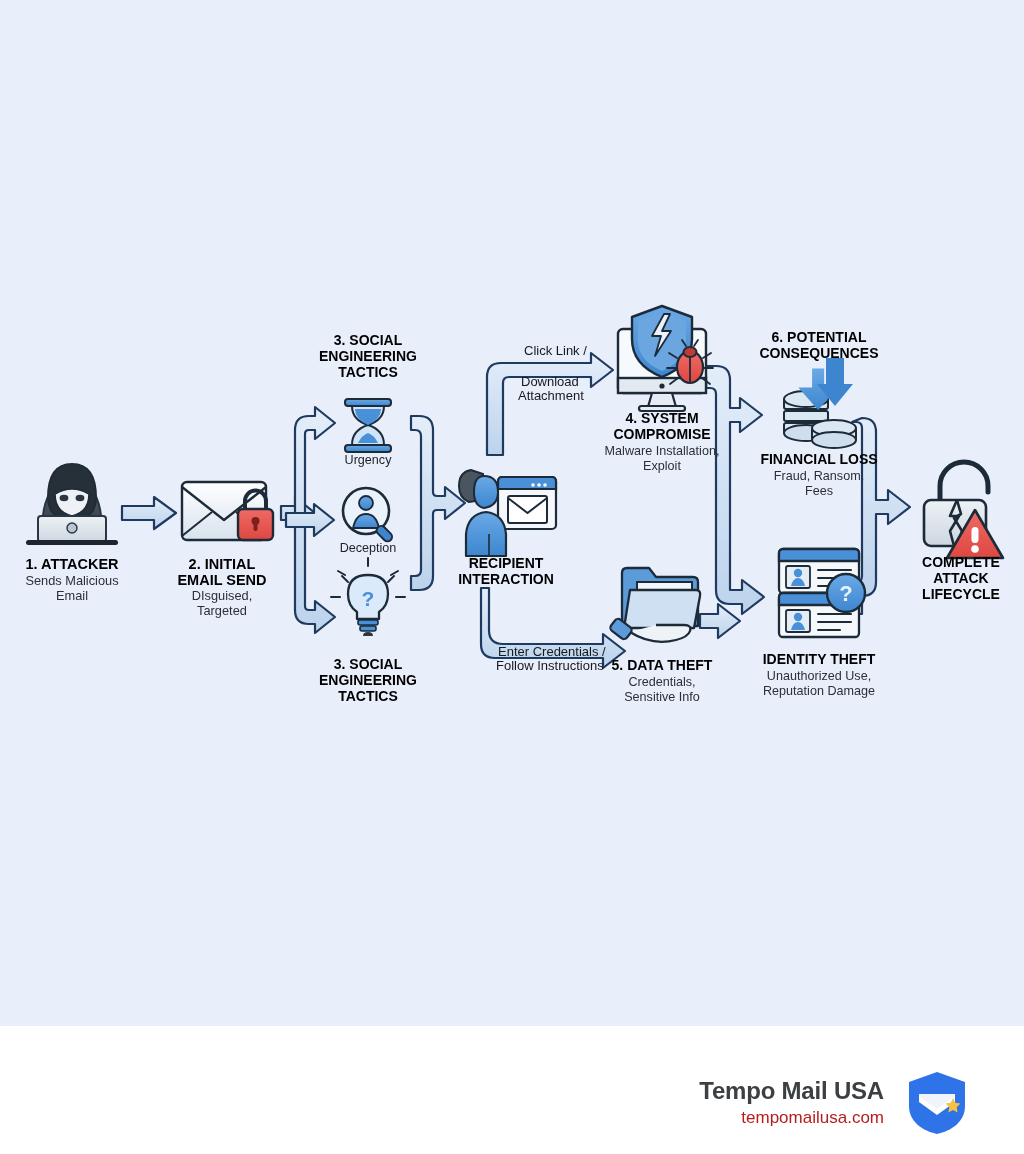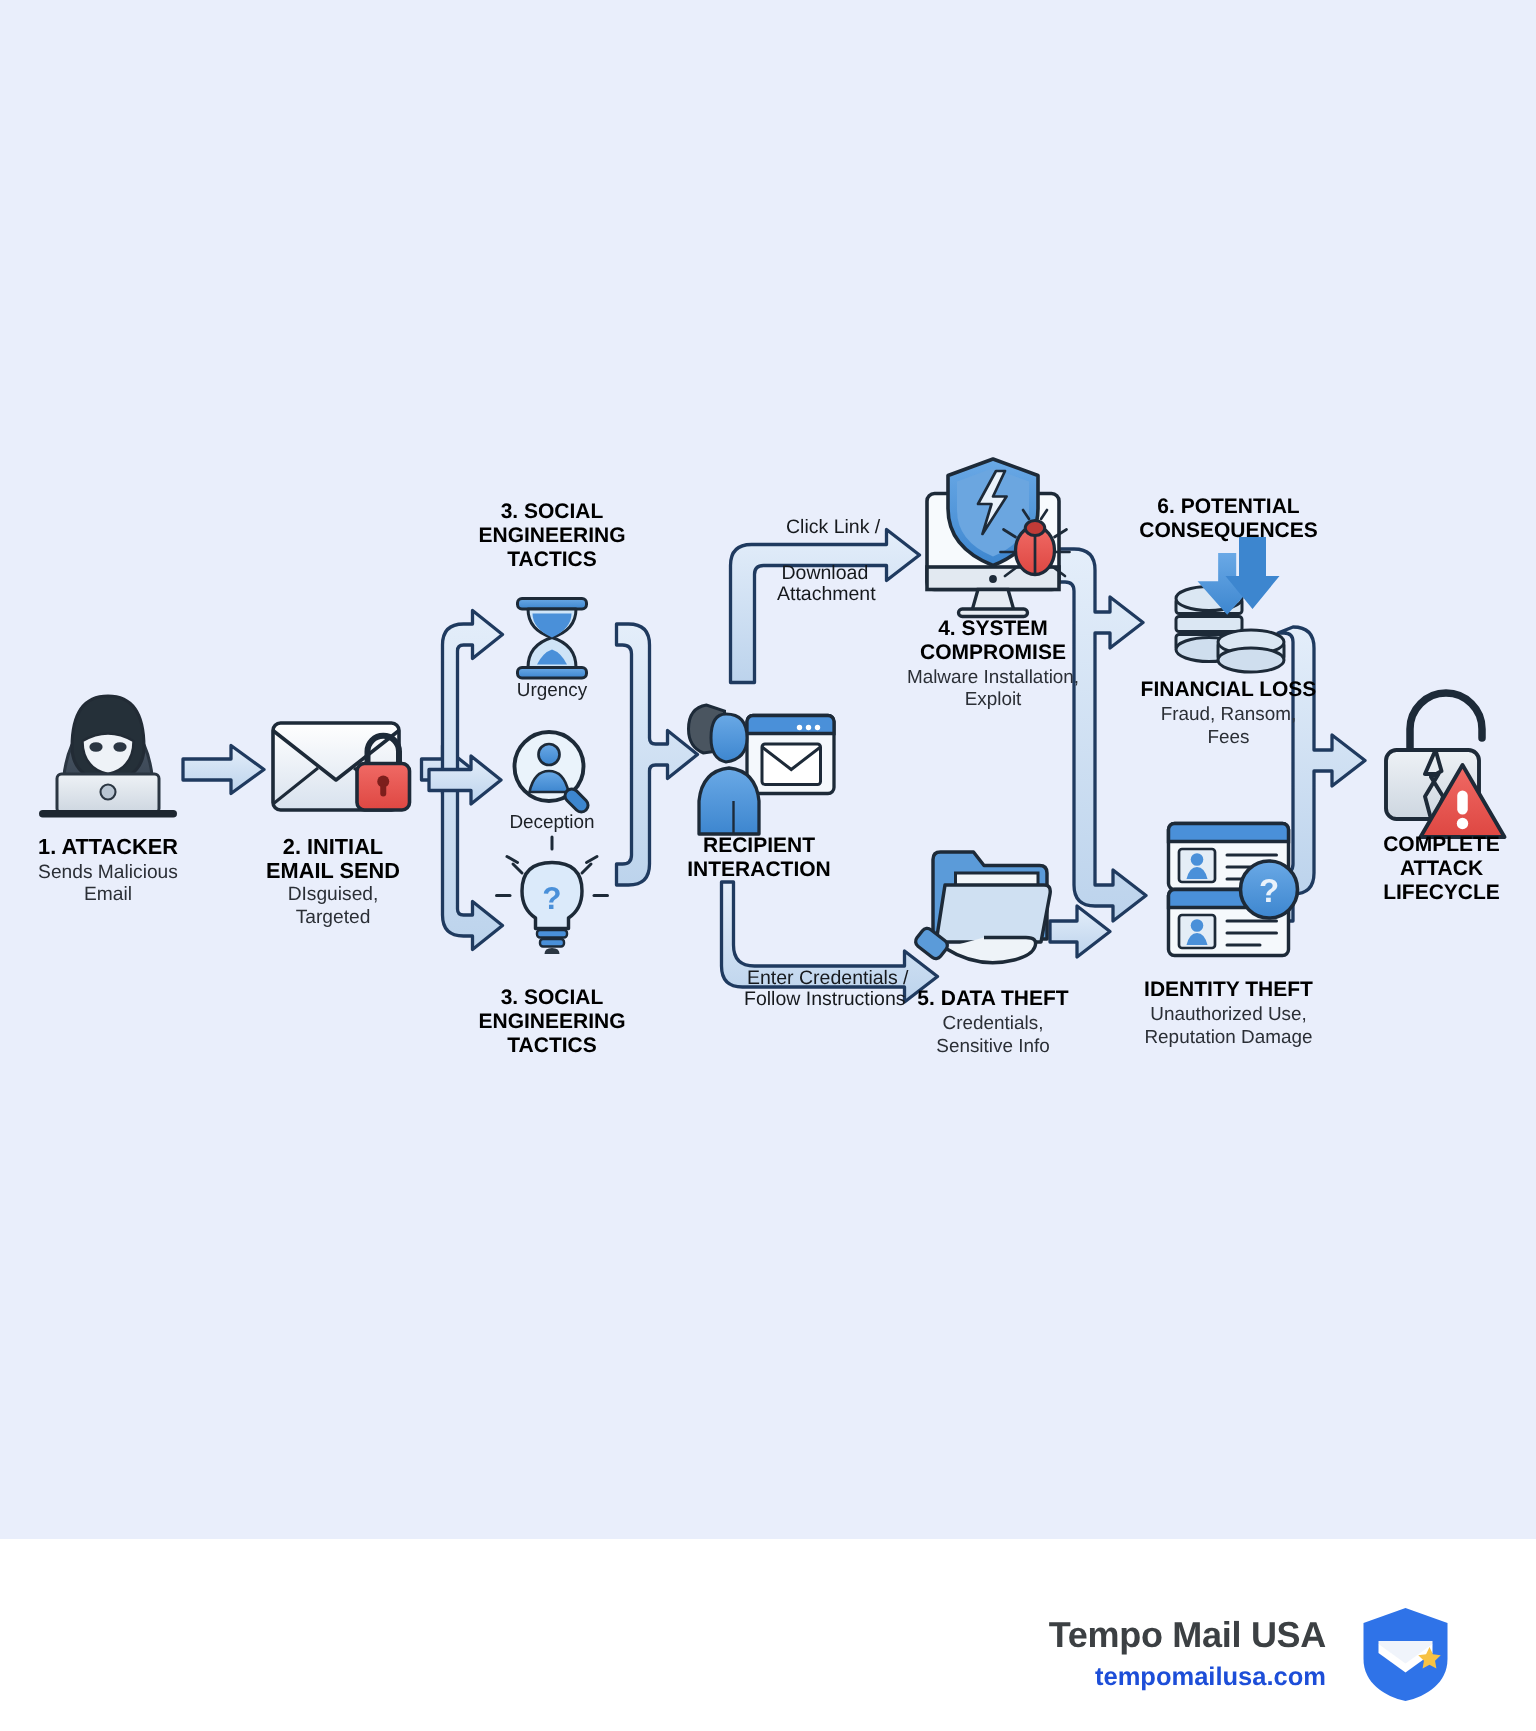--- a/index.html
+++ b/index.html
@@ -19,21 +19,21 @@
     position:absolute;left:0;top:1026px;width:1024px;height:154px;
     background:#ffffff;
     display:flex;align-items:center;justify-content:flex-end;
     padding-right:56px;box-sizing:border-box;
   }
   #brandText{text-align:right;margin-right:22px;}
   #brandName{
     font-size:24px;font-weight:bold;color:#3c4043;letter-spacing:-0.2px;
     line-height:1.15;
   }
-  #brandUrl{font-size:17px;color:#1d4ed8;line-height:1.3;margin-top:2px;font-weight:bold;}
+  #brandUrl{font-size:17px;color:#b91c1c;line-height:1.3;margin-top:2px;}
   .shieldWrap{width:62px;height:66px;}
   
   .nd-title{
     font-weight:bold;color:#15181c;text-anchor:middle;
     font-family:"Liberation Sans", sans-serif;
   }
   .nd-sub{
     fill:#2b2f36;text-anchor:middle;
     font-family:"Liberation Sans", sans-serif;
   }

